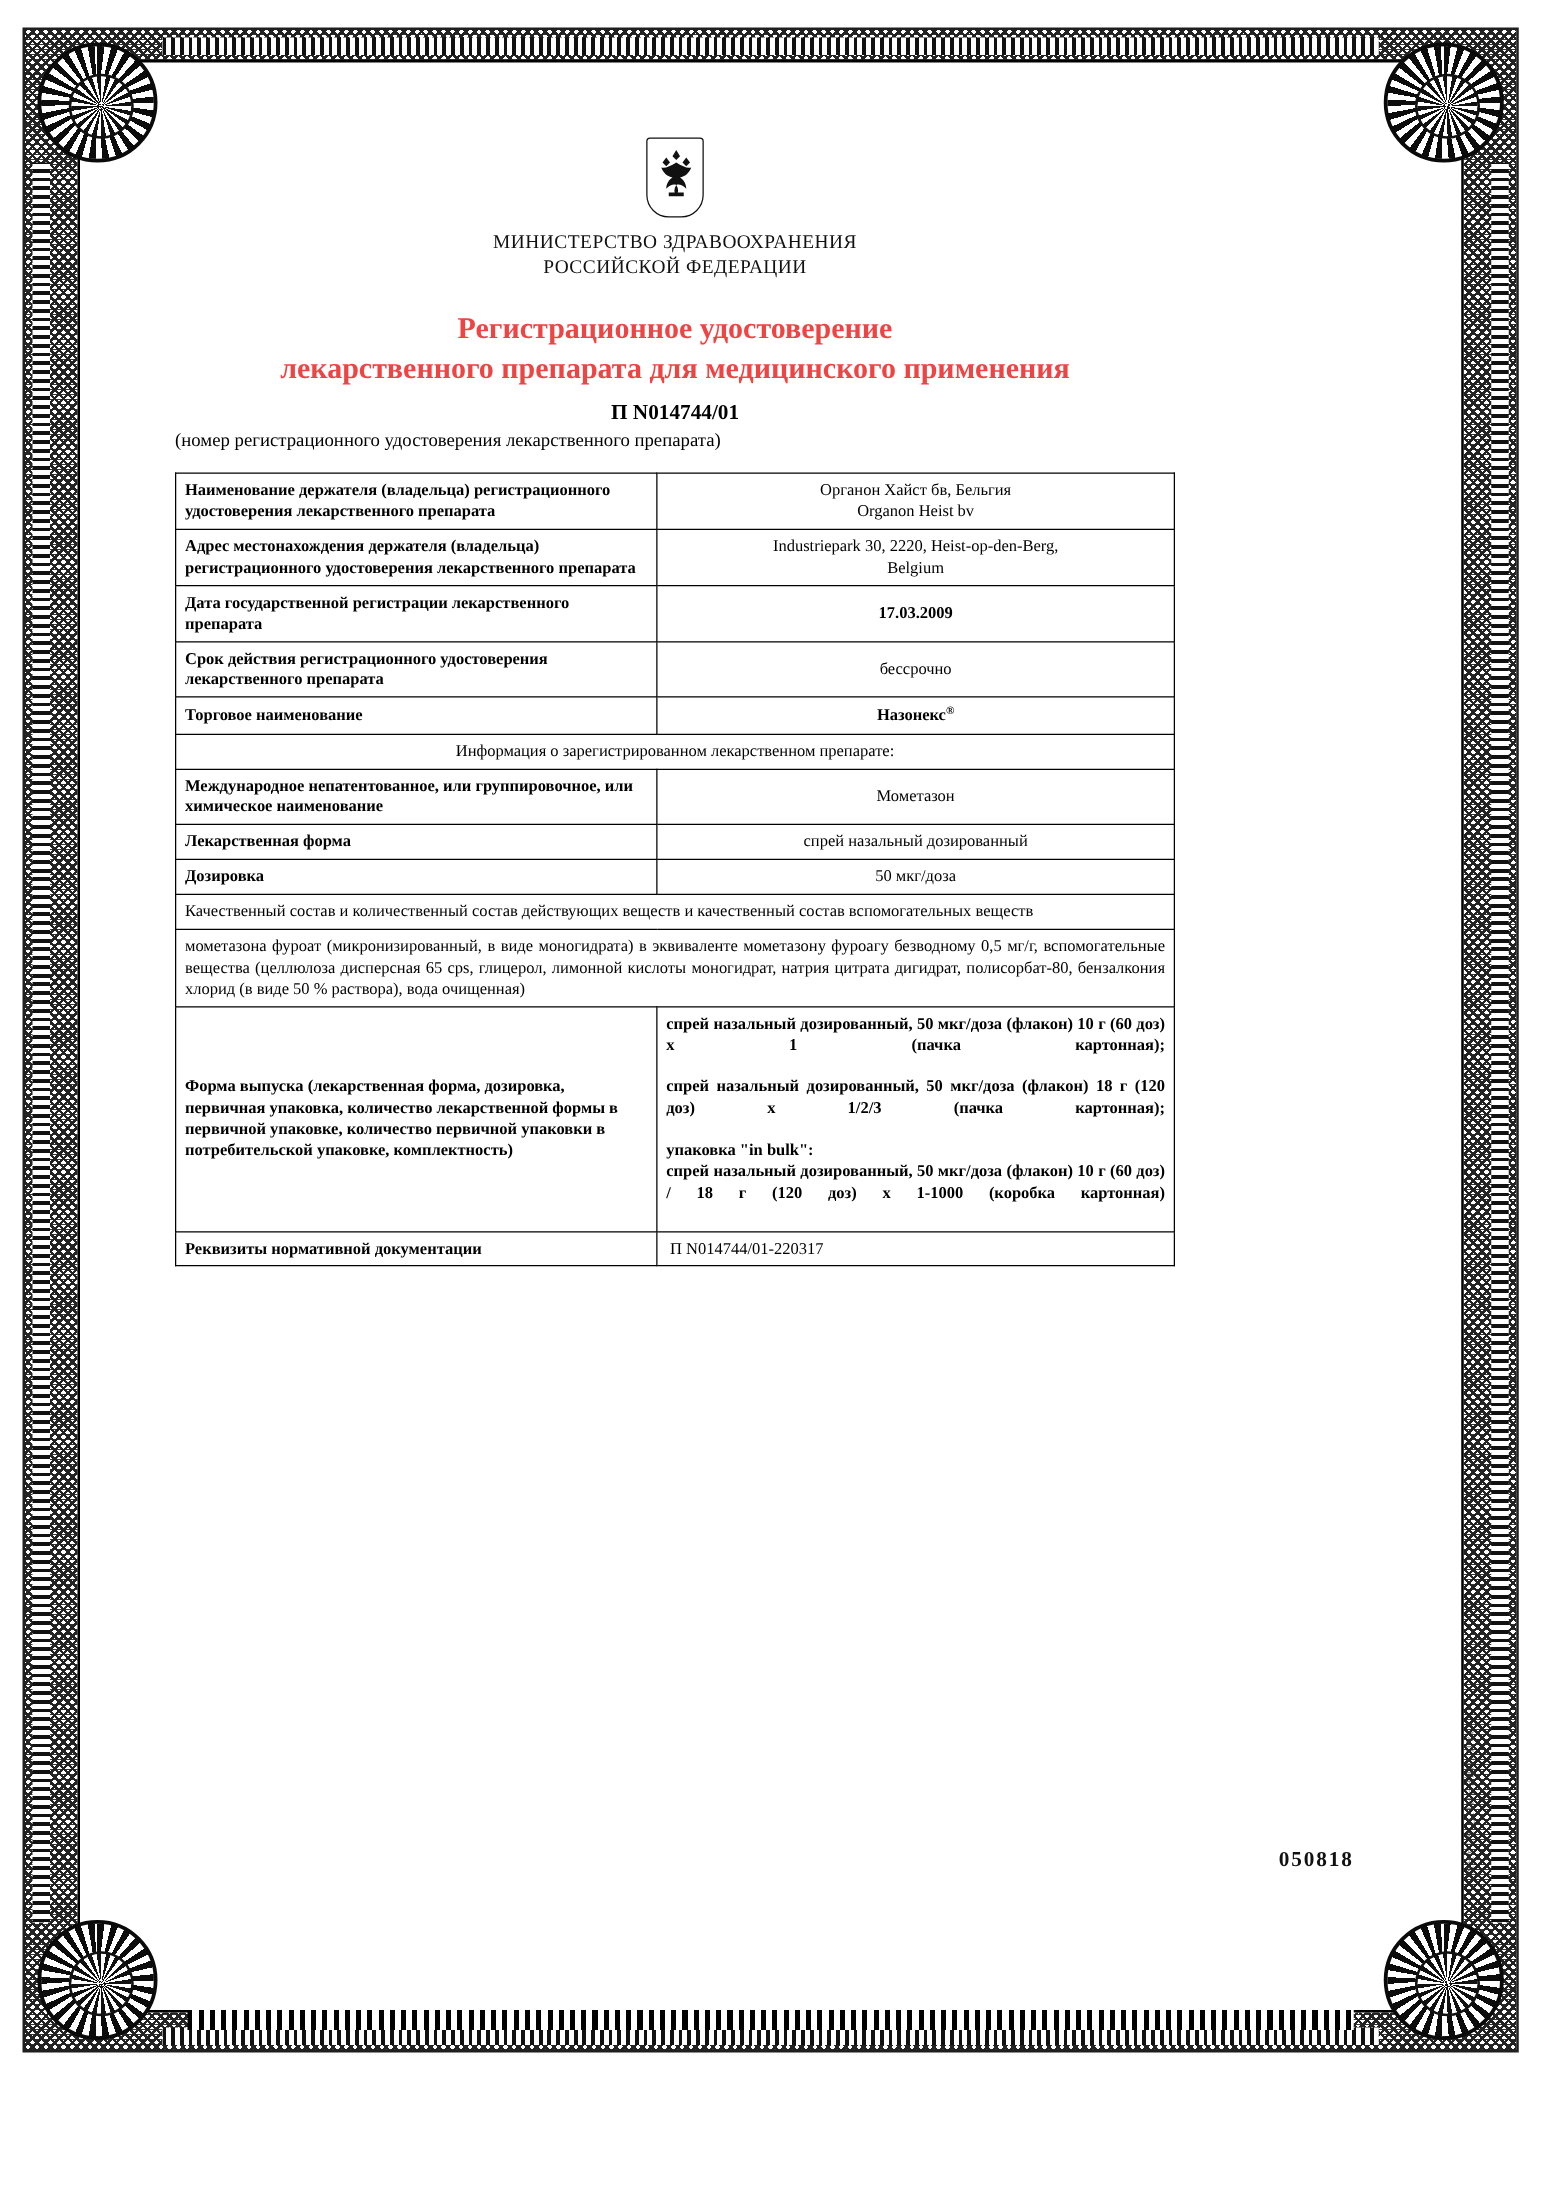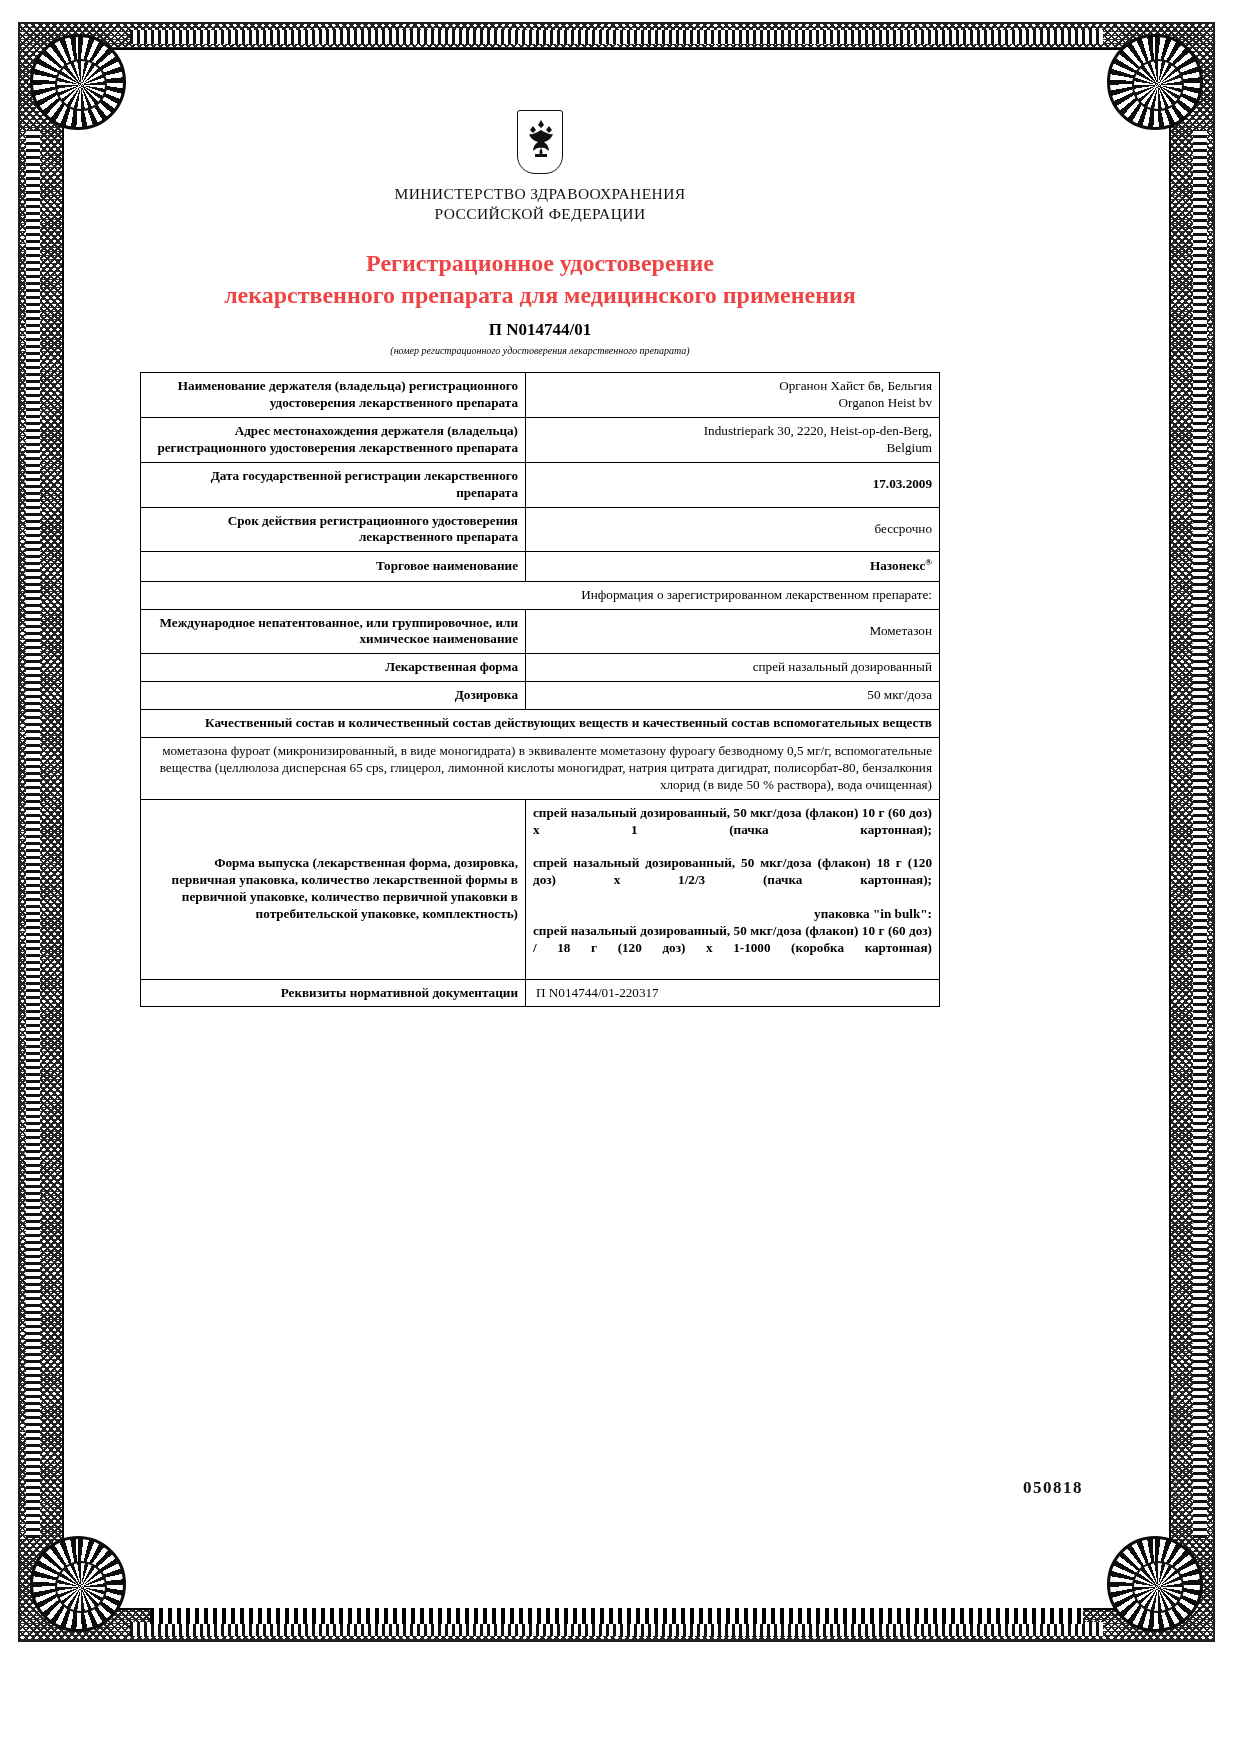--- a/index.html
+++ b/index.html
@@ -100,50 +100,47 @@
     margin-top:22px;
     color:#ef4444;
   }
   .cert-number{
     text-align:center;
     font-weight:bold;
     font-size:17px;
     margin-top:9px;
   }
   .cert-number-caption{
-    text-align:center;
-    font-size:10px;
+    font-size:15px;
     margin-top:5px;
     margin-bottom:16px;
-    font-style:italic;
   }
 
   table.reg{
     width:800px;
     border-collapse:collapse;
     table-layout:fixed;
     font-size:13.2px;
     color:#000;
   }
   table.reg td{
     border:1.4px solid #000;
     padding:5px 7px;
     vertical-align:middle;
     line-height:1.28;
-    text-align:right;
   }
   td.lbl{ width:385px; font-weight:bold; }
   td.val{ text-align:center; }
   td.val-b{ text-align:center; font-weight:bold; }
   td.section{
     text-align:center;
     font-weight:normal;
     padding:6px;
   }
-  td.wide-head{ font-weight:bold; padding:6px 7px;margin-left:12px; }
+  td.wide-head{ font-weight:normal; padding:6px 7px;margin-left:12px; }
   td.para{
     text-align:justify;
     font-weight:normal;
     padding:7px;
     line-height:1.32;
   }
   td.pack{
     text-align:justify;
     vertical-align:top;
     padding:6px 7px;

